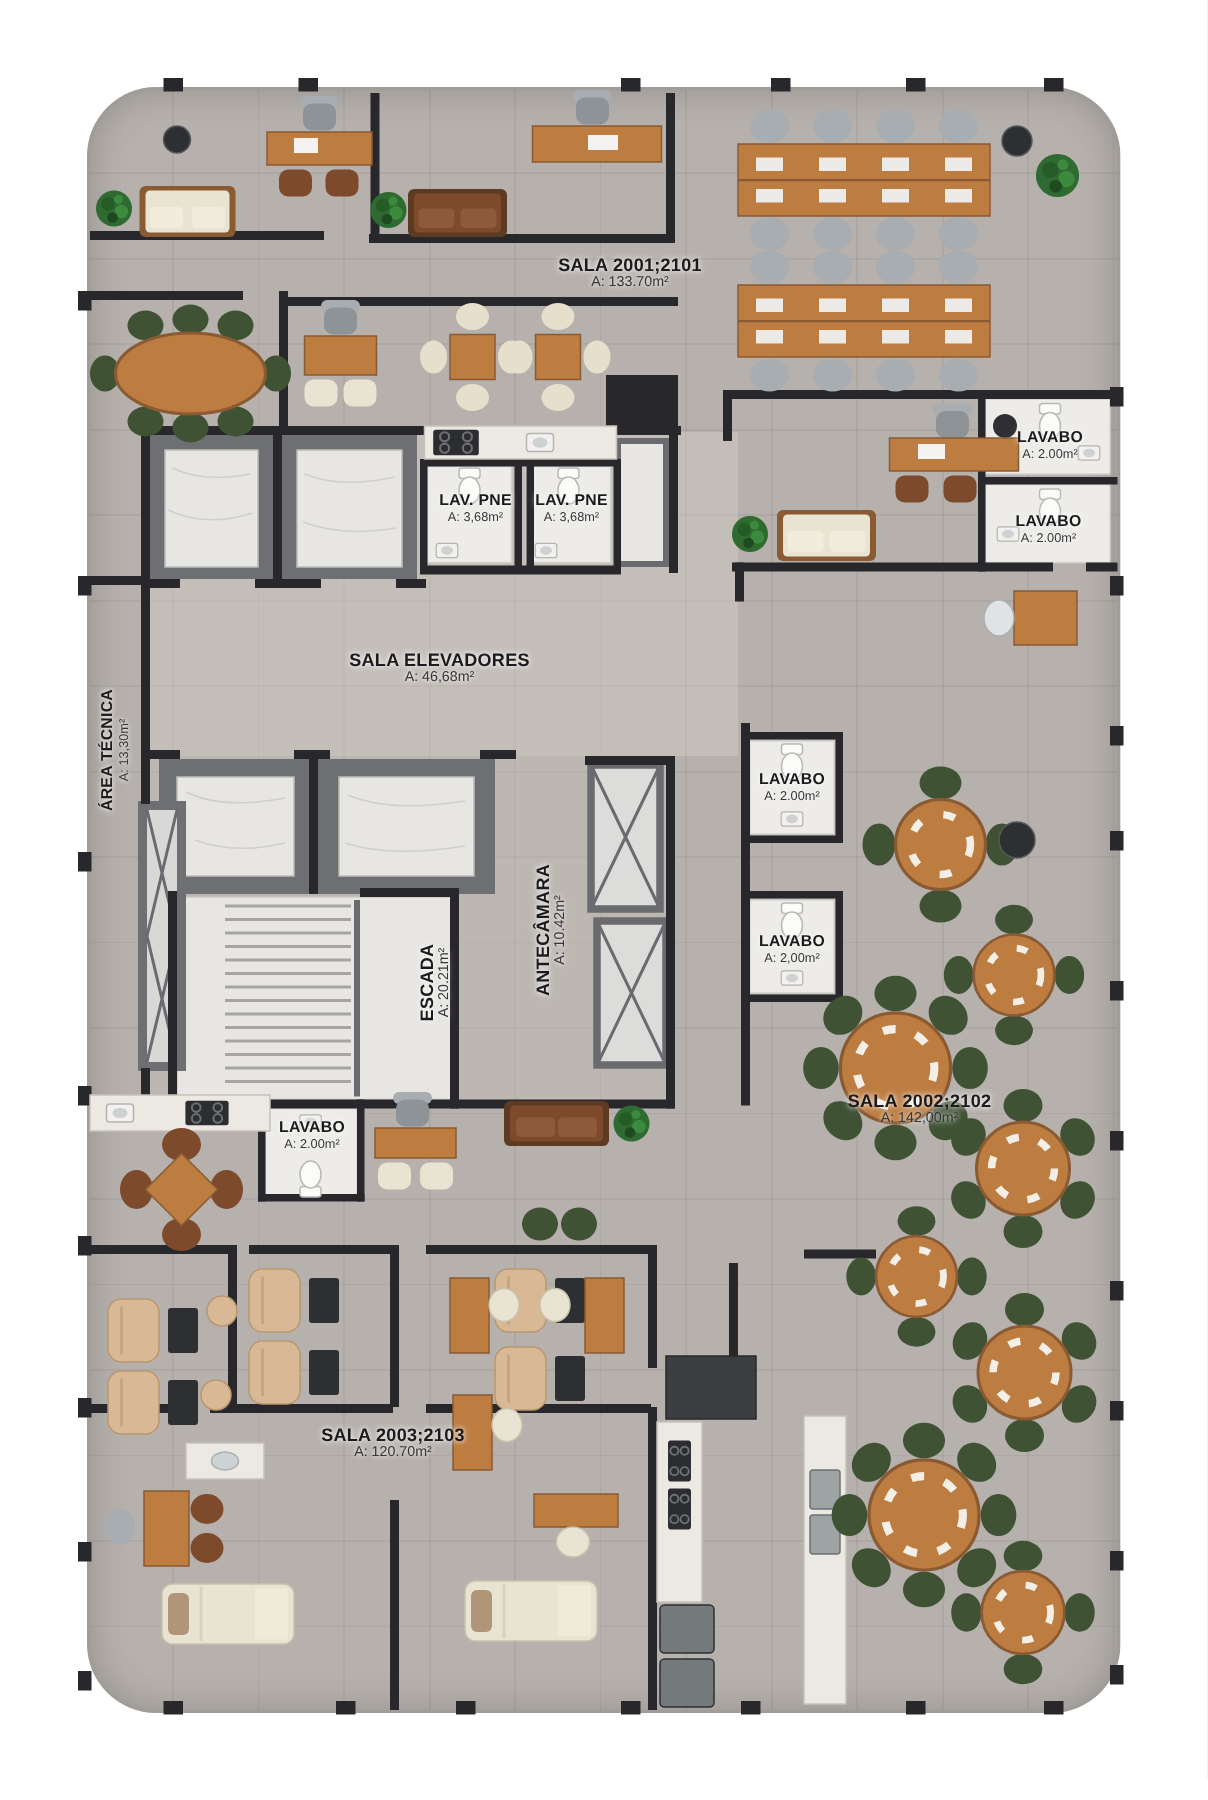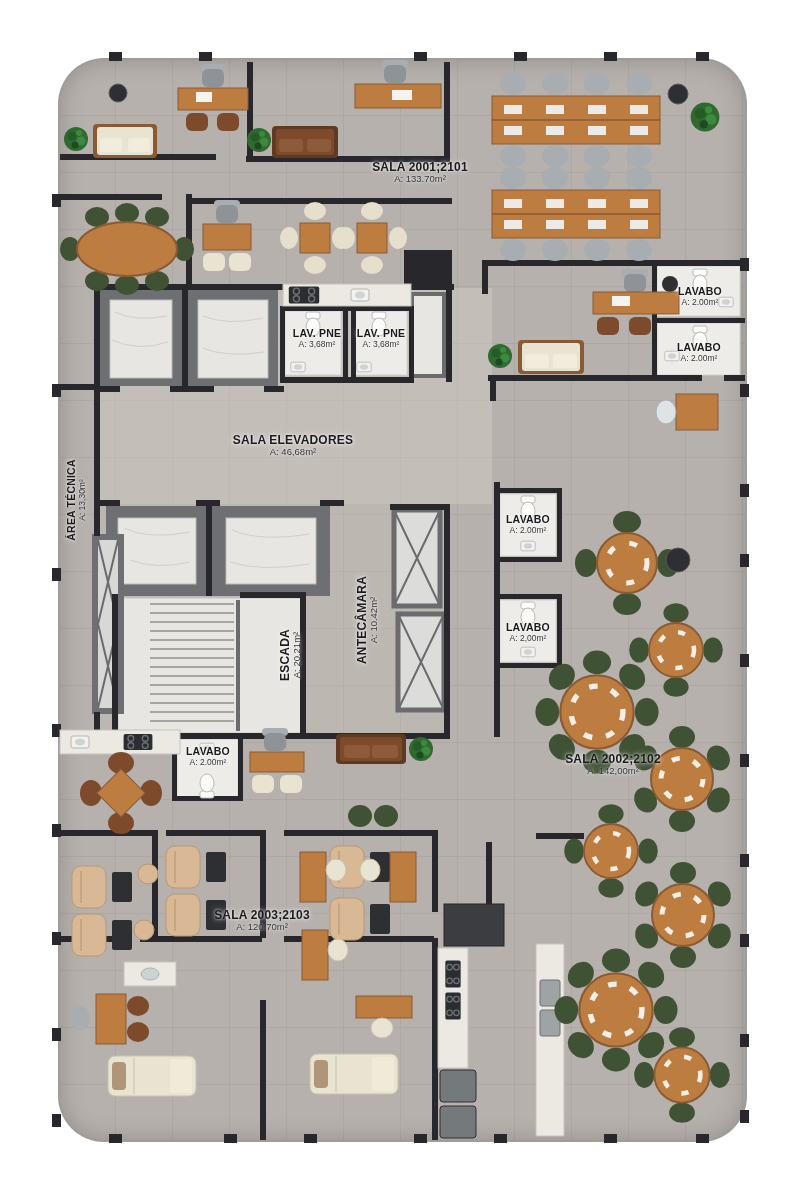--- a/index.html
+++ b/index.html
@@ -543,21 +543,21 @@
       <use href="#rt4" transform="translate(676,650) scale(0.9)"></use>
       <use href="#rt8" transform="translate(597,712) scale(1.08)"></use>
       <use href="#rt6" transform="translate(682,779)"></use>
       <use href="#rt4" transform="translate(611,851) scale(0.9)"></use>
       <use href="#rt6" transform="translate(683,915)"></use>
       <use href="#rt8" transform="translate(616,1010) scale(1.08)"></use>
       <use href="#rt4" transform="translate(682,1075) scale(0.92)"></use>
     </g>
   </svg>
 
-  <div class="lbl" style="left:420px;top:173px">
+  <div class="lbl" style="left:420px;top:183px">
       <span class="n">SALA 2001;2101</span>
       <span class="a">A: 133.70m²</span>
     </div>
   <div class="lbl sm" style="left:700px;top:297px">
       <span class="n">LAVABO</span>
       <span class="a">A: 2.00m²</span>
     </div>
   <div class="lbl sm" style="left:699px;top:353px">
       <span class="n">LAVABO</span>
       <span class="a">A: 2.00m²</span>
@@ -591,21 +591,21 @@
       <span class="a">A: 20.21m²</span>
     </div>
   <div class="lbl vert" style="left:368px;top:620px">
       <span class="n">ANTECÂMARA</span>
       <span class="a">A: 10.42m²</span>
     </div>
   <div class="lbl sm" style="left:208px;top:757px">
       <span class="n">LAVABO</span>
       <span class="a">A: 2.00m²</span>
     </div>
-  <div class="lbl" style="left:613px;top:765px">
+  <div class="lbl" style="left:613px;top:740px">
       <span class="n">SALA 2002;2102</span>
       <span class="a">A: 142,00m²</span>
     </div>
-  <div class="lbl" style="left:262px;top:921px">
+  <div class="lbl" style="left:262px;top:963px">
       <span class="n">SALA 2003;2103</span>
       <span class="a">A: 120.70m²</span>
     </div>
 </div>
 
 </body></html>

